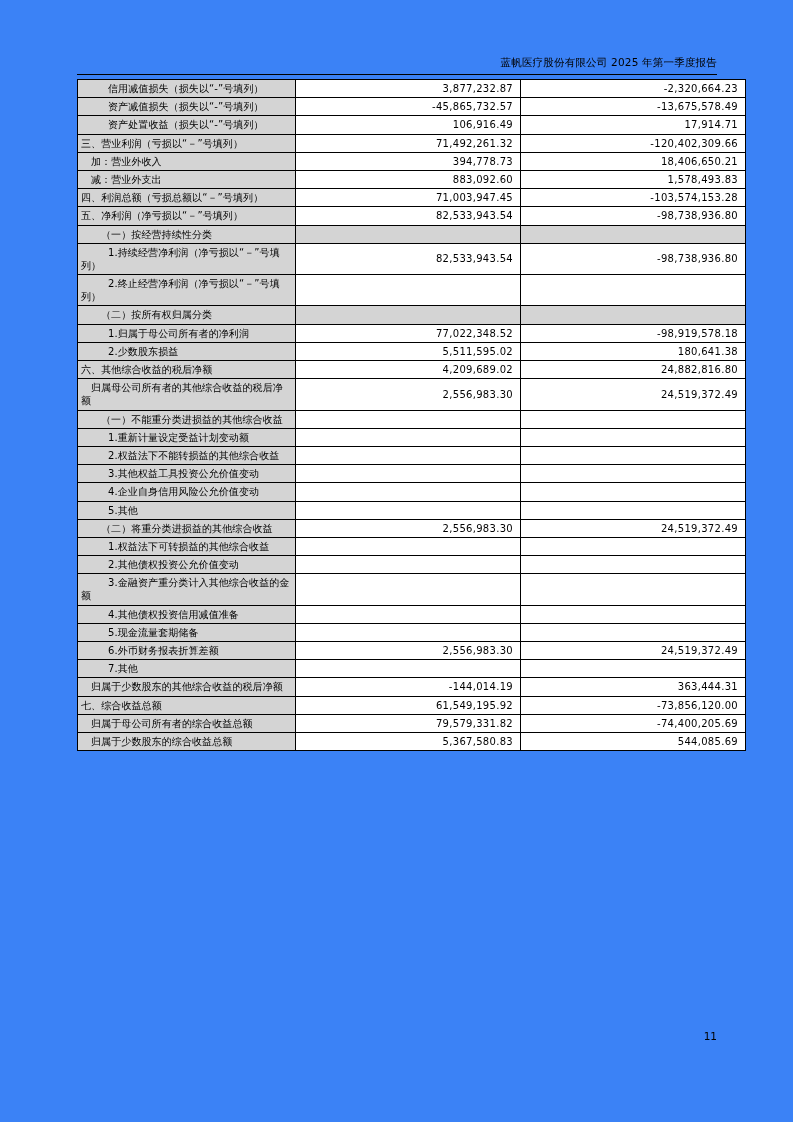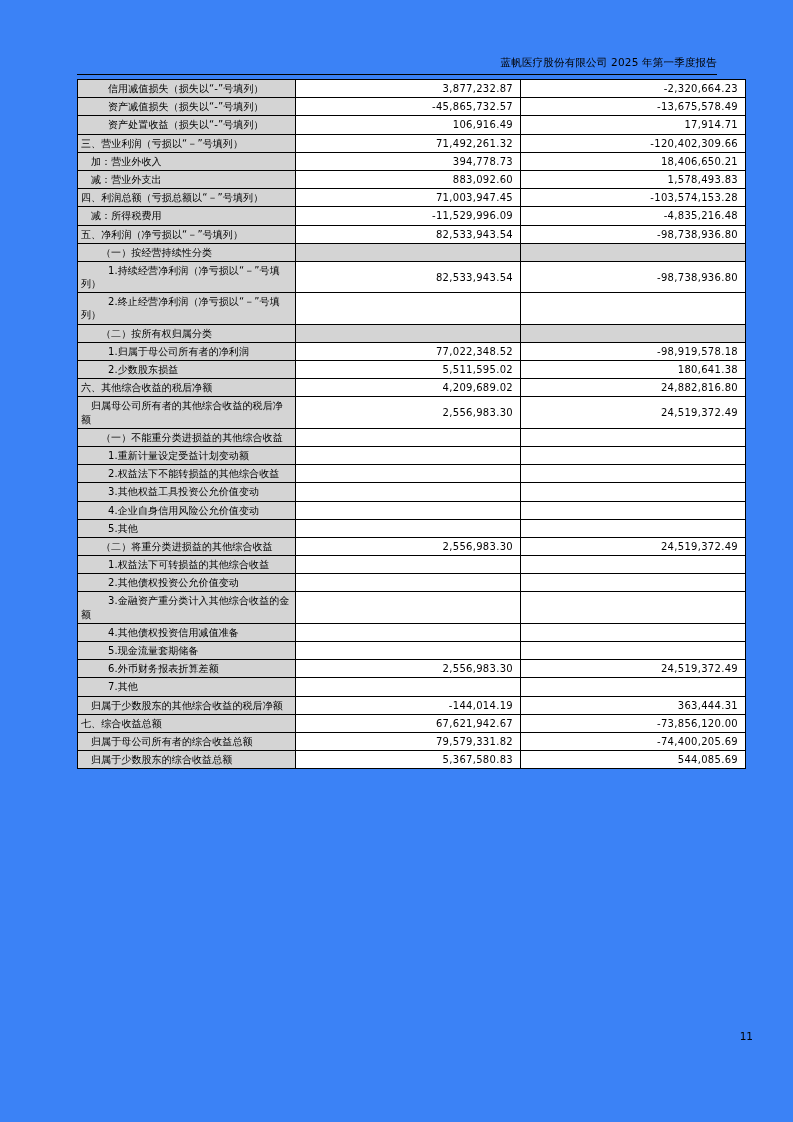--- a/index.html
+++ b/index.html
@@ -80,21 +80,20 @@
   .ind2 { padding-left: 3px; text-indent: 20px; margin-top: 16px; }
   .ind3 { padding-left: 3px; text-indent: 27px; }
   .pageno {
     position: absolute;
     top: 1030px;
     left: 0;
     width: 717px;
     text-align: right;
     font-size: 10.5px;
     font-family: "DejaVu Sans", "Liberation Sans", sans-serif;
-    padding-left: 36px;
   }
 </style>
 </head>
 <body>
 
 <div class="page">
 
   <div class="header-area">
     <div class="header-text">蓝帆医疗股份有限公司 2025 年第一季度报告</div>
     <div class="header-rule"></div>
@@ -132,25 +131,20 @@
             <td class="lbl ind1">减：营业外支出</td>
             <td class="val">883,092.60</td>
             <td class="val">1,578,493.83</td>
           </tr>
           <tr>
             <td class="lbl ind0">四、利润总额（亏损总额以“－”号填列）</td>
             <td class="val">71,003,947.45</td>
             <td class="val">-103,574,153.28</td>
           </tr>
           <tr>
-            <td class="lbl ind1">减：所得税费用</td>
-            <td class="val">-11,529,996.09</td>
-            <td class="val">-4,835,216.48</td>
-          </tr>
-          <tr>
             <td class="lbl ind0">五、净利润（净亏损以“－”号填列）</td>
             <td class="val">82,533,943.54</td>
             <td class="val">-98,738,936.80</td>
           </tr>
           <tr>
             <td class="lbl ind2">（一）按经营持续性分类</td>
             <td class="val shaded"></td>
             <td class="val shaded"></td>
           </tr>
           <tr>
@@ -258,21 +252,21 @@
             <td class="val"></td>
             <td class="val"></td>
           </tr>
           <tr>
             <td class="lbl ind1">归属于少数股东的其他综合收益的税后净额</td>
             <td class="val">-144,014.19</td>
             <td class="val">363,444.31</td>
           </tr>
           <tr>
             <td class="lbl ind0">七、综合收益总额</td>
-            <td class="val">67,621,942.67</td>
+            <td class="val">61,549,195.92</td>
             <td class="val">-73,856,120.00</td>
           </tr>
           <tr>
             <td class="lbl ind1">归属于母公司所有者的综合收益总额</td>
             <td class="val">79,579,331.82</td>
             <td class="val">-74,400,205.69</td>
           </tr>
           <tr>
             <td class="lbl ind1">归属于少数股东的综合收益总额</td>
             <td class="val">5,367,580.83</td>

